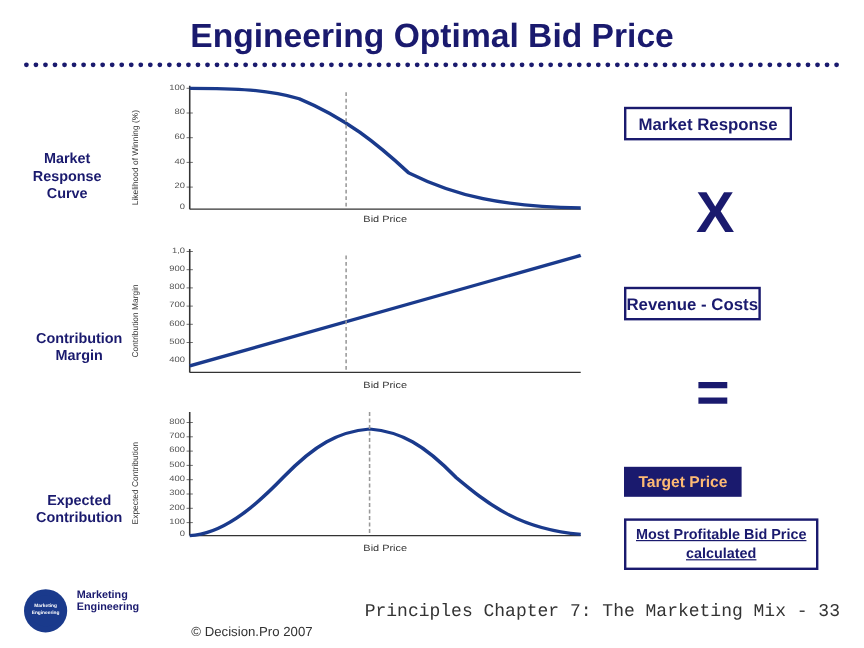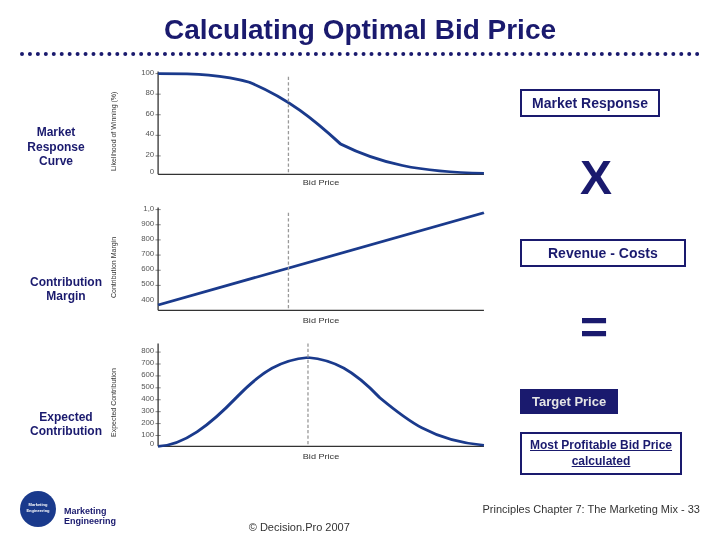--- a/index.html
+++ b/index.html
@@ -130,34 +130,34 @@
       font-weight: bold;
       color: #1a1a6e;
       margin-left: 60px;
     }
 
     .revenue-costs-label {
       font-size: 14px;
       font-weight: bold;
       color: #1a1a6e;
       border: 2px solid #1a1a6e;
-      padding: 4px 26px;
+      padding: 4px 0;
       text-align: left;
     }
 
     .equals-symbol {
       font-size: 48px;
       font-weight: bold;
       color: #1a1a6e;
       margin-left: 60px;
     }
 
     .target-price-box {
       background: #1a1a6e;
-      color: #e5e5e5;
+      color: #fdba74;
       font-size: 13px;
       font-weight: bold;
       padding: 5px 12px;
       text-align: center;
       margin-bottom: 12px;
     }
 
     .most-profitable-label {
       font-size: 12px;
       font-weight: bold;
@@ -173,21 +173,21 @@
     .footer {
       display: flex;
       justify-content: space-between;
       align-items: center;
       padding: 4px 20px 0 20px;
       height: 30px;
     }
 
     .footer-left {
       display: flex;
-      align-items: flex-end;
+      align-items: flex-start;
       gap: 8px;
     }
 
     .logo-circle {
       width: 36px;
       height: 36px;
       border-radius: 50%;
       background: #1a3a8c;
       display: flex;
       align-items: center;
@@ -201,22 +201,23 @@
       line-height: 1.1;
     }
 
     .footer-center {
       font-size: 11px;
       color: #333;
       margin-top: 36px;
     }
 
     .footer-right {
-      font-size: 11px;
+      font-size: 15px;
       color: #333;
+      font-family: Liberation Mono, monospace;
     }
 
     
     .tick-label {
       font-size: 6px;
       fill: #555;
     }
 
     .axis-line {
       stroke: #333;
@@ -224,21 +225,21 @@
     }
 
     .bid-price-label {
       font-size: 7px;
       fill: #333;
     }
   </style>
 </head>
 <body>
 
-<div class="title">Calculating Optimal Bid Price</div>
+<div class="title">Engineering Optimal Bid Price</div>
 
 <div class="dotted-bar">
   <div class="dotted-bar-inner"></div>
 </div>
 
 <div class="main-content">
 
   <div class="left-labels">
     <div class="left-label">Market Response<br>Curve</div>
     <div class="left-label">Contribution<br>Margin</div>

